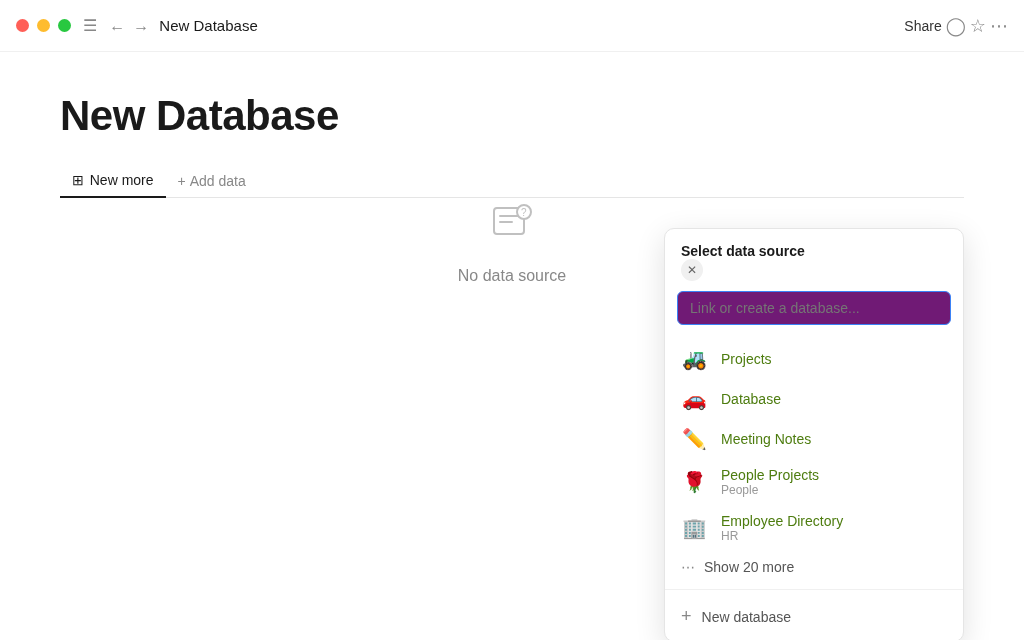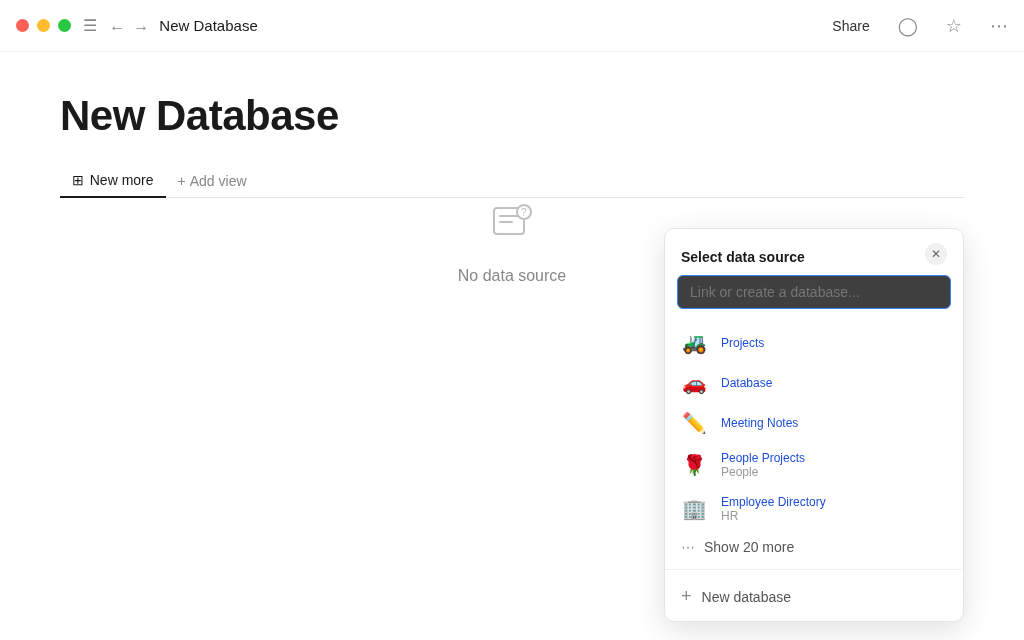--- a/index.html
+++ b/index.html
@@ -54,21 +54,21 @@
     }
     .titlebar-title {
       font-size: 15px;
       color: #1a1a1a;
       font-weight: 400;
       flex: 1;
     }
     .titlebar-actions {
       display: flex;
       align-items: center;
-      gap: 28px;
+      gap: 4px;
     }
     .share-btn {
       font-size: 14px;
       color: #333;
       cursor: pointer;
     }
     .titlebar-icon {
       color: #888;
       cursor: pointer;
       font-size: 18px;
@@ -161,23 +161,24 @@
       width: 300px;
       background: #ffffff;
       border: 1px solid #e5e5e5;
       border-radius: 10px;
       box-shadow: 0 8px 30px rgba(0,0,0,0.12);
       z-index: 100;
       overflow: hidden;
     }
     .dropdown-header {
       display: flex;
-      align-items: flex-end;
+      align-items: flex-start;
       justify-content: space-between;
       padding: 14px 16px 10px 16px;
+      flex-direction: column;
     }
     .dropdown-title {
       font-size: 14px;
       font-weight: 600;
       color: #1a1a1a;
     }
     .close-btn {
       width: 22px;
       height: 22px;
       border-radius: 50%;
@@ -194,21 +195,21 @@
       padding: 0 12px 10px 12px;
     }
     .search-input {
       width: 100%;
       padding: 8px 12px;
       border: 1.5px solid #3b82f6;
       border-radius: 6px;
       font-size: 14px;
       color: #aaa;
       outline: none;
-      background: #404040;
+      background: #701a75;
     }
     .dropdown-list {
       padding: 4px 0;
     }
     .dropdown-item {
       display: flex;
       align-items: center;
       gap: 12px;
       padding: 8px 16px;
       cursor: pointer;
@@ -217,22 +218,22 @@
     .item-emoji {
       font-size: 20px;
       width: 28px;
       text-align: center;
     }
     .item-info {
       display: flex;
       flex-direction: column;
     }
     .item-name {
-      font-size: 12px;
-      color: #1d4ed8;
+      font-size: 14px;
+      color: #4d7c0f;
       font-weight: 500;
     }
     .item-sub {
       font-size: 12px;
       color: #999;
     }
     .show-more {
       display: flex;
       align-items: center;
       gap: 8px;
@@ -297,21 +298,21 @@
 <div class="main-content">
   <h1 class="page-title">New Database</h1>
 
   <div class="tabs-bar">
     <div class="tab-item active">
       <span class="tab-icon">⊞</span>
       <span>New more</span>
     </div>
     <div class="add-view">
       <span>+</span>
-      <span>Add view</span>
+      <span>Add data</span>
     </div>
   </div>
 
   <div class="main-relative">
 
     <div class="no-data-area">
       <div class="no-data-icon">
         <svg width="48" height="48" viewBox="0 0 48 48" fill="none" xmlns="http://www.w3.org/2000/svg">
           <rect x="6" y="10" width="30" height="26" rx="3" stroke="#c0c0c0" stroke-width="2" fill="none"></rect>
           <path d="M12 18h18M12 24h12" stroke="#c0c0c0" stroke-width="2" stroke-linecap="round"></path>

